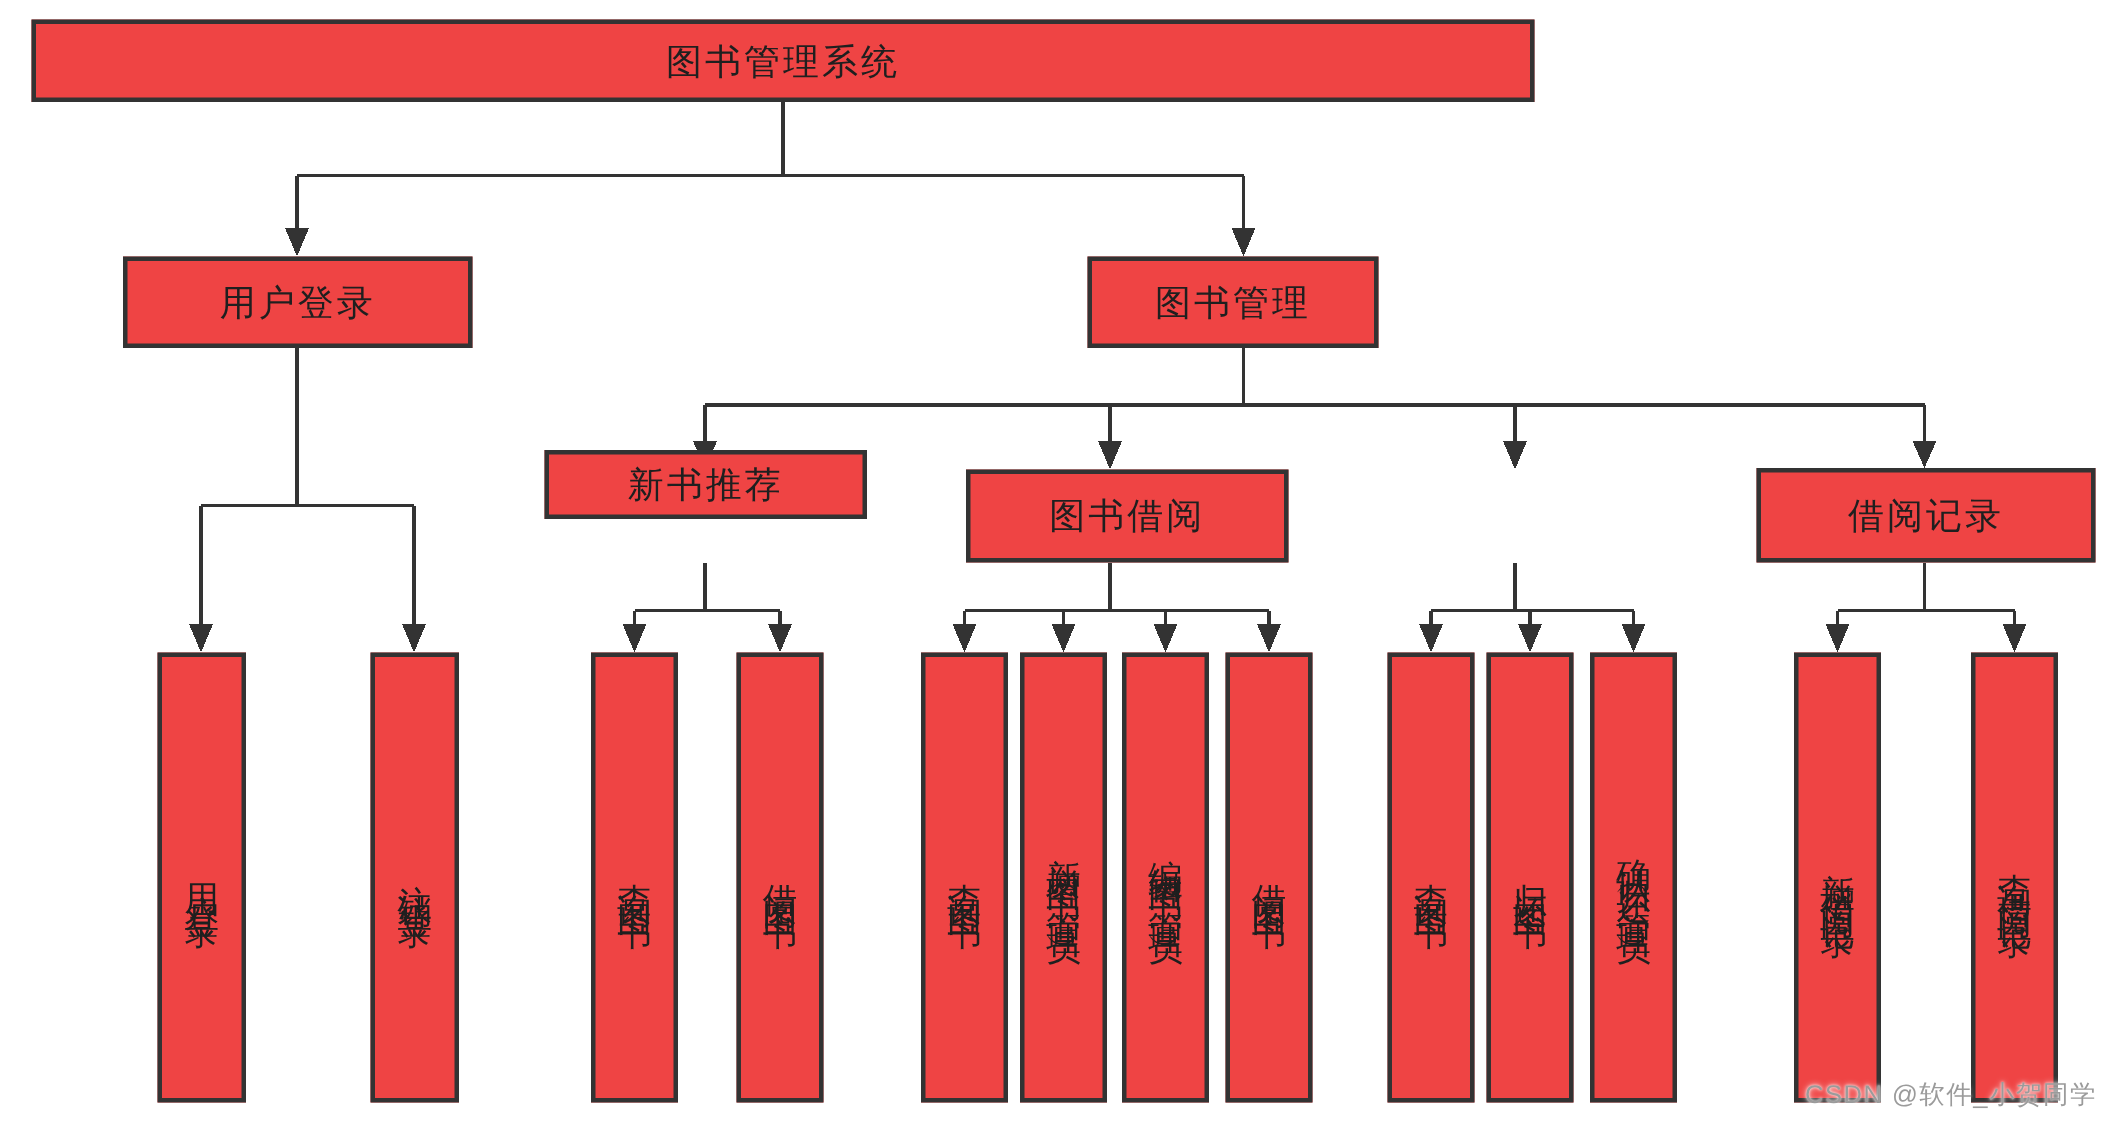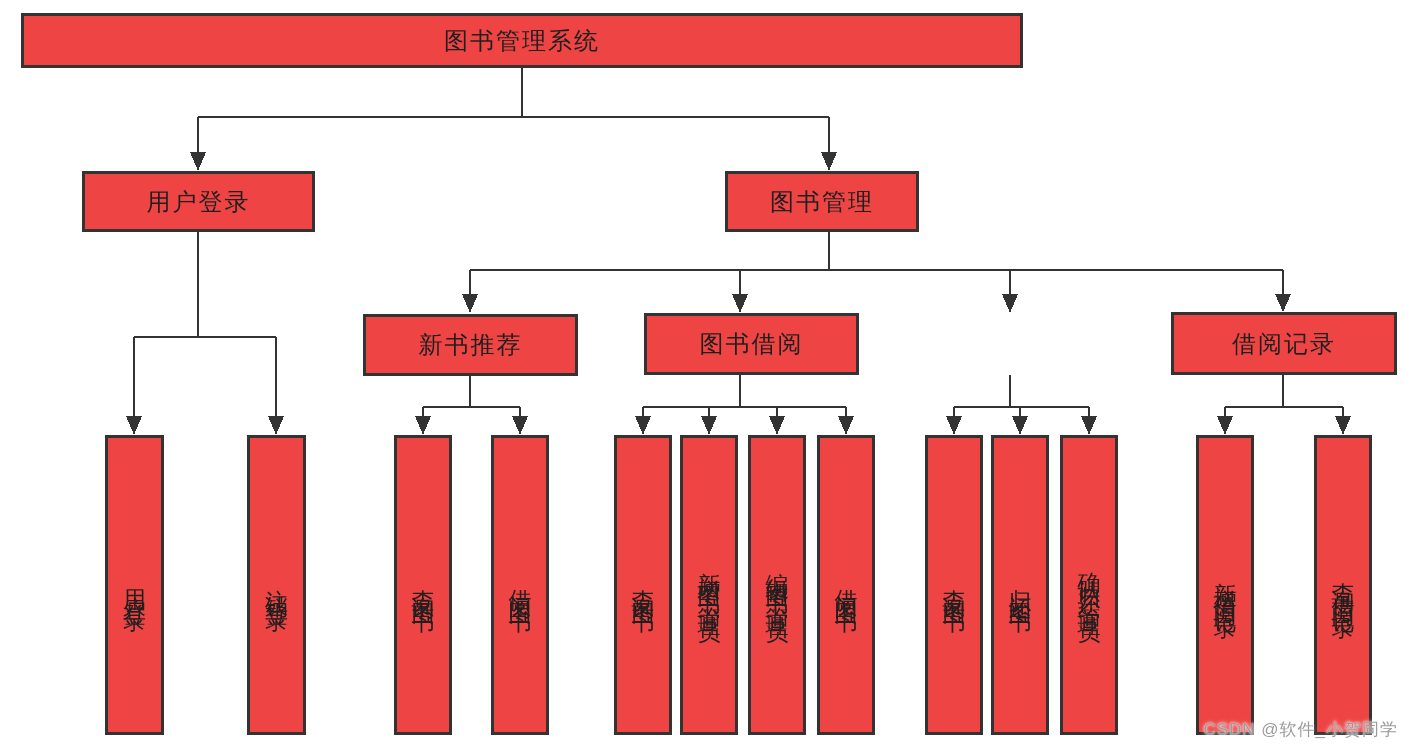--- a/index.html
+++ b/index.html
@@ -96,21 +96,21 @@
     <span>图书管理系统</span>
   </div>
 
   <div class="node h" style="left:82px;top:171px;width:233px;height:61px;">
     <span>用户登录</span>
   </div>
   <div class="node h" style="left:725px;top:171px;width:194px;height:61px;">
     <span>图书管理</span>
   </div>
 
-  <div class="node h" style="left:363px;top:314px;width:215px;height:62px;text-align:center;">
+  <div class="node h" style="left:363px;top:300px;width:215px;height:46px;text-align:center;">
     <span>新书推荐</span>
   </div>
   <div class="node h" style="left:644px;top:313px;width:215px;height:62px;">
     <span>图书借阅</span>
   </div>
   <div class="node h" style="left:1171px;top:312px;width:226px;height:63px;">
     <span>借阅记录</span>
   </div>
 
   <div class="node v" style="left:105px;top:435px;width:59px;height:300px;">

